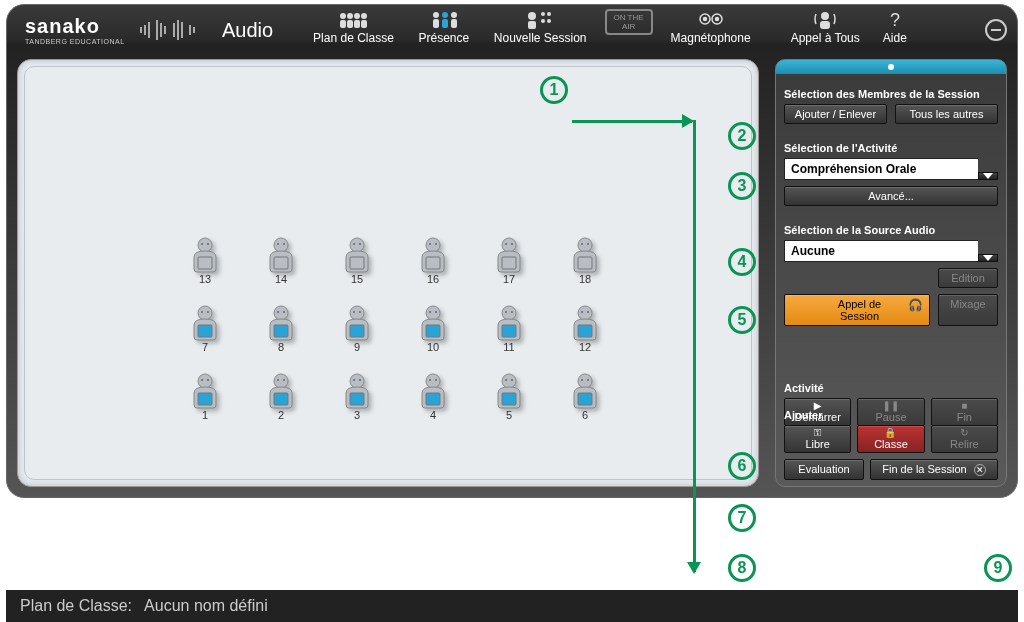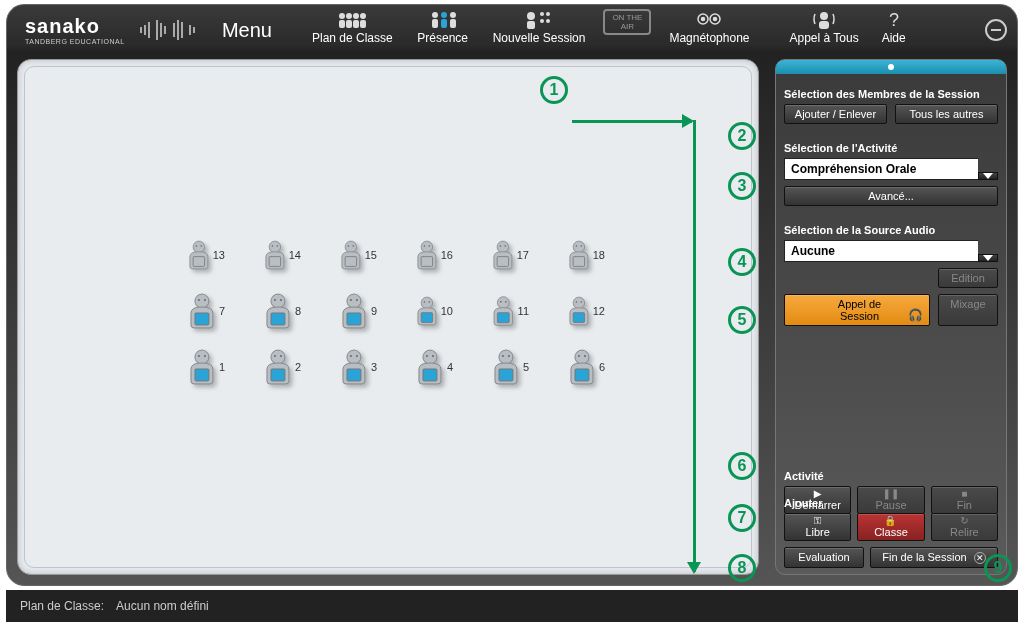--- a/index.html
+++ b/index.html
@@ -1,18 +1,18 @@
 <!DOCTYPE html>
 <html><head>
 <meta charset="utf-8">
 <style>
   * { box-sizing: border-box; margin: 0; padding: 0; font-family: Arial, sans-serif; }
   body { background: #fff; width: 1024px; height: 622px; position: relative; }
   .app {
-    position: absolute; left: 6px; top: 4px; width: 1012px; height: 582px;
+    position: absolute; left: 6px; top: 4px; width: 1012px; height: 494px;
     background: linear-gradient(to bottom, #3a3a3a 0%, #2a2a2a 7%, #222 8%, #555 100%);
     border-radius: 18px; border: 1px solid #666;
   }
   .topbar {
     height: 50px; display: flex; align-items: center; color: #fff;
     padding: 0 10px; gap: 10px; position: relative;
   }
   .logo-block { display:flex; flex-direction:column; align-items:flex-start; margin-left:8px; }
   .logo-main { font-weight: bold; font-size: 20px; letter-spacing: 1px; }
   .logo-sub { font-size: 7px; letter-spacing: 0.5px; color:#ccc; }
@@ -40,21 +40,21 @@
     flex:1; background:#e6eaee; border-radius:14px; border:1px solid #999;
     box-shadow: inset 0 0 6px rgba(0,0,0,0.2);
     position:relative; overflow:hidden; padding:6px;
   }
   .seating-inner {
     position:absolute; left:6px; right:6px; top:6px; bottom:6px;
     border:1px solid #bcc4cc; border-radius:10px; background:#e8ecef;
   }
   .seats { position:absolute; left:160px; top:170px; }
   .seat-row { display:flex; gap:36px; margin-bottom:20px; }
-  .seat { width:40px; display:flex; flex-direction:row; align-items:center; font-size:11px; color:#333; }
+  .seat { width:40px; display:flex; flex-direction:column; align-items:center; font-size:11px; color:#333; }
   .seat svg { filter: drop-shadow(3px 3px 2px rgba(0,0,0,0.25)); }
 
   .session-panel {
     width:232px; background:linear-gradient(to bottom, #3a3a3a, #5a5a5a);
     border-radius:10px; border:1px solid #777; position:relative; color:#fff; font-size:11px;
     padding:8px 8px 6px 8px;
   }
   .tab-indicator {
     position:absolute; top:0; left:0; right:0; height:14px;
     background:linear-gradient(to bottom, #3db4d6, #1a8fb0);
@@ -79,37 +79,37 @@
   .select-arrow {
     width:20px; background:linear-gradient(to bottom,#444,#222); border:1px solid #111;
     display:flex; align-items:center; justify-content:center; cursor:pointer;
   }
   .select-arrow span { width:0; height:0; border-left:5px solid transparent; border-right:5px solid transparent; border-top:6px solid #fff; }
   .btn.center { display:block; margin:6px auto 0 auto; padding:3px 14px; }
   .btn.disabled { color:#888; background:linear-gradient(to bottom,#4a4a4a,#3a3a3a); cursor:default; }
   .right-small { display:flex; justify-content:flex-end; margin-top:6px; }
   .right-small .btn { width:60px; }
   .call-row { display:flex; gap:8px; margin-top:6px; }
-  .btn.orange { background:linear-gradient(to bottom,#f7a93e,#e38b12); color:#000; flex:1; display:flex; align-items:flex-end; justify-content:center; gap:6px;padding-left:32px; }
+  .btn.orange { background:linear-gradient(to bottom,#f7a93e,#e38b12); color:#000; flex:1; display:flex; align-items:flex-start; justify-content:center; gap:6px;padding-left:32px; }
   .btn.orange .hs { font-size:12px; }
 
   .activity-block { position:absolute; bottom:60px; left:8px; right:8px; }
   .three-btn { display:flex; gap:6px; margin-top:2px; }
   .three-btn .btn { flex:1; display:flex; flex-direction:column; align-items:center; padding:2px 0; }
   .three-btn .btn .mini-ic { font-size:10px; line-height:10px; }
   .btn.red { background:linear-gradient(to bottom,#b33,#822); }
 
   .session-block { position:absolute; bottom:6px; left:8px; right:8px; }
   .bottom-row { display:flex; gap:6px; margin-top:6px; }
   .bottom-row .btn { flex:1; font-size:11px; }
   .btn .close-x { display:inline-block; margin-left:4px; width:12px; height:12px; border:1px solid #aaa; border-radius:50%; font-size:9px; line-height:10px; }
 
   .status-bar {
     position:absolute; left:6px; bottom:0; height:32px; width:1012px;
-    background:#222; color:#ccc; font-size:12px; display:flex; align-items:center; padding:0 14px;
+    background:#222; color:#ccc; font-size:16px; display:flex; align-items:center; padding:0 14px;
     border-radius:0 0 0 0;
   }
   .status-bar .k { margin-right:12px; }
 
   
   .callouts { position:absolute; left:0; top:0; width:1024px; height:622px; pointer-events:none; }
   .co-circle {
     position:absolute; width:28px; height:28px; border:3px solid #0a9455; border-radius:50%;
     color:#0a9455; font-weight:bold; font-size:16px; display:flex; align-items:center; justify-content:center;
     background:rgba(255,255,255,0.0);
@@ -138,21 +138,21 @@
     <div class="logo-block">
       <span class="logo-main">sanako</span>
       <span class="logo-sub">TANDBERG EDUCATIONAL</span>
     </div>
     <div class="waveform">
       <span style="height:6px"></span><span style="height:10px"></span><span style="height:16px"></span>
       <span style="height:20px"></span><span style="height:14px"></span><span style="height:8px"></span>
       <span style="height:14px"></span><span style="height:20px"></span><span style="height:16px"></span>
       <span style="height:10px"></span><span style="height:6px"></span>
     </div>
-    <div class="menu-label">Menu</div>
+    <div class="menu-label">Audio</div>
 
     <div class="top-icons">
       <div class="top-icon-btn">
         <span class="ic">
           <svg width="32" height="20" viewBox="0 0 32 20">
               <g fill="#ddd">
                 <circle cx="6" cy="6" r="3"></circle>
                 <circle cx="13" cy="6" r="3"></circle>
                 <circle cx="20" cy="6" r="3"></circle>
                 <circle cx="27" cy="6" r="3"></circle>

